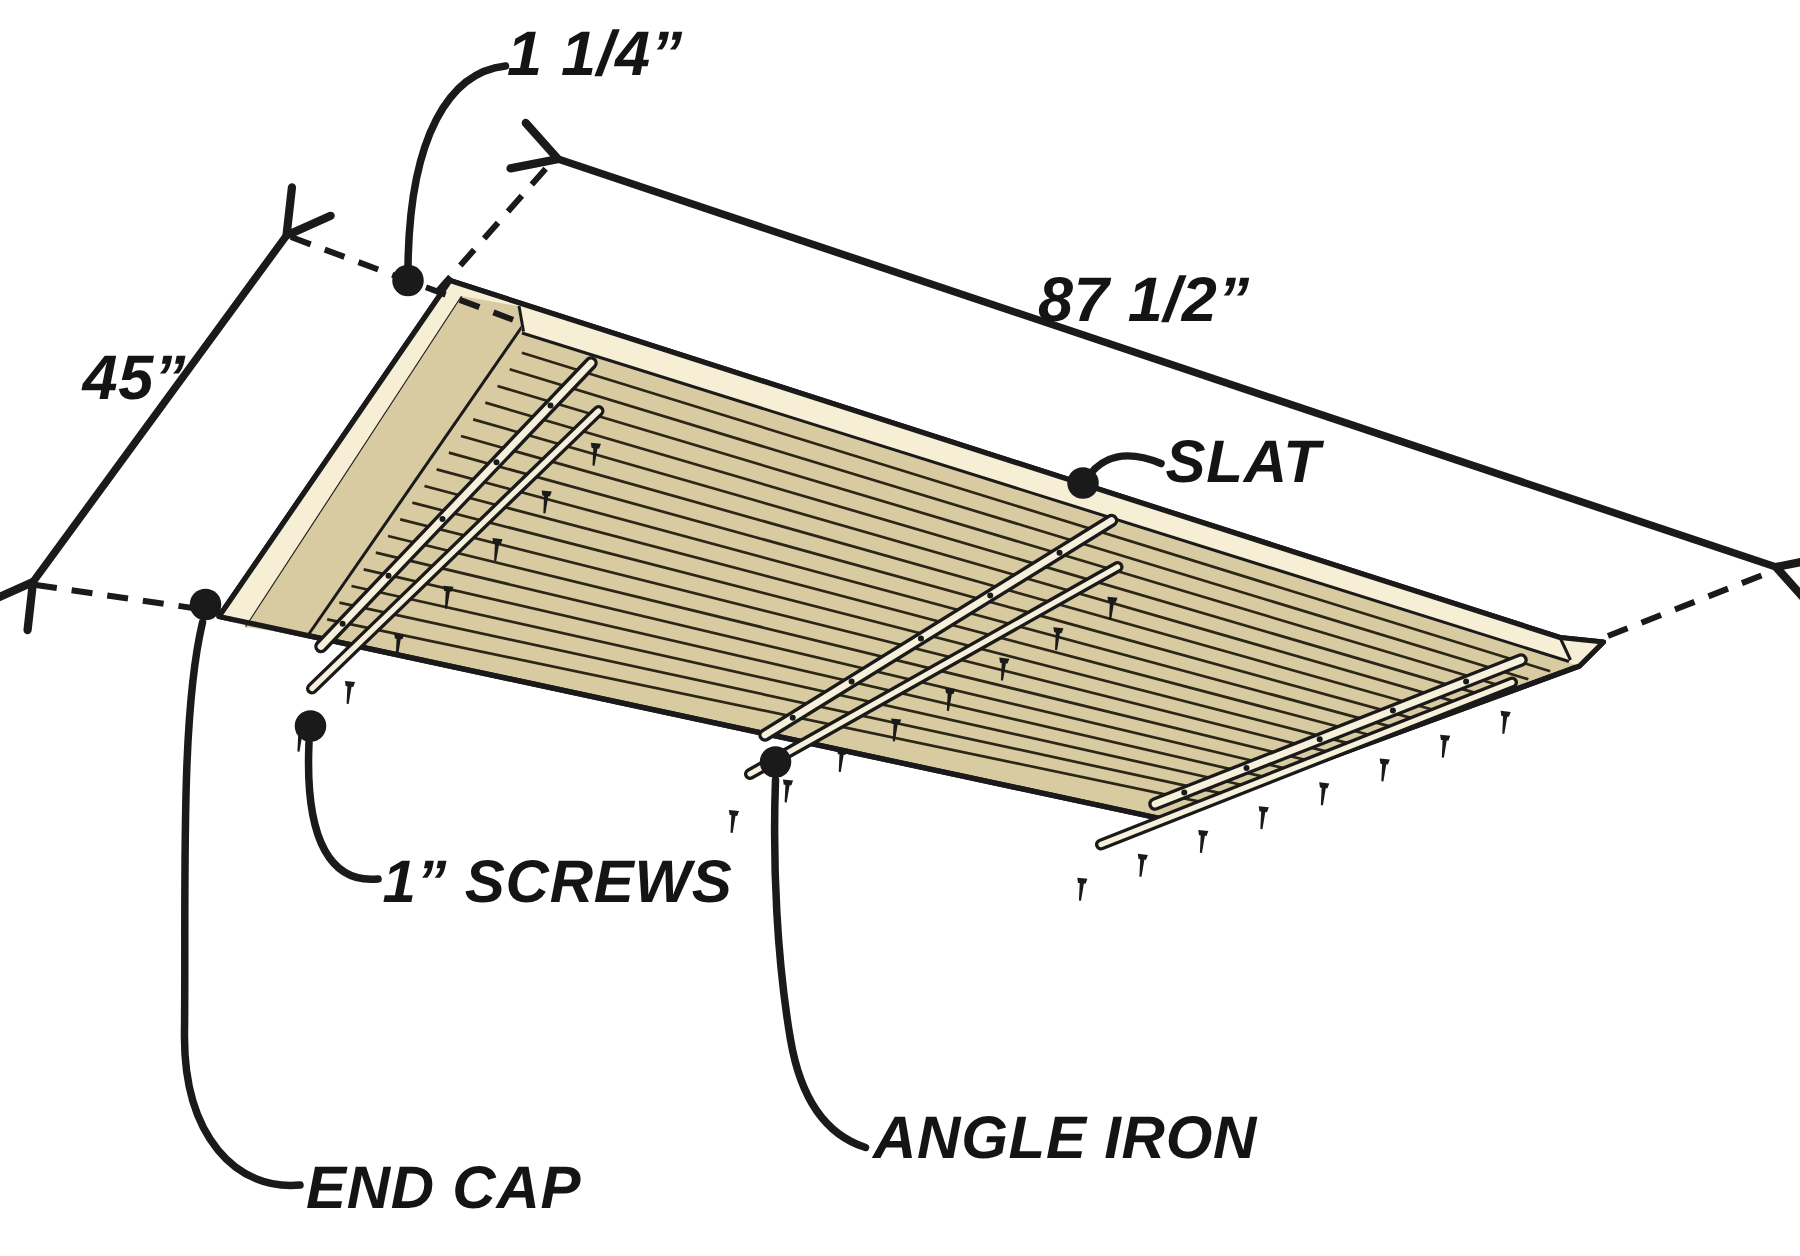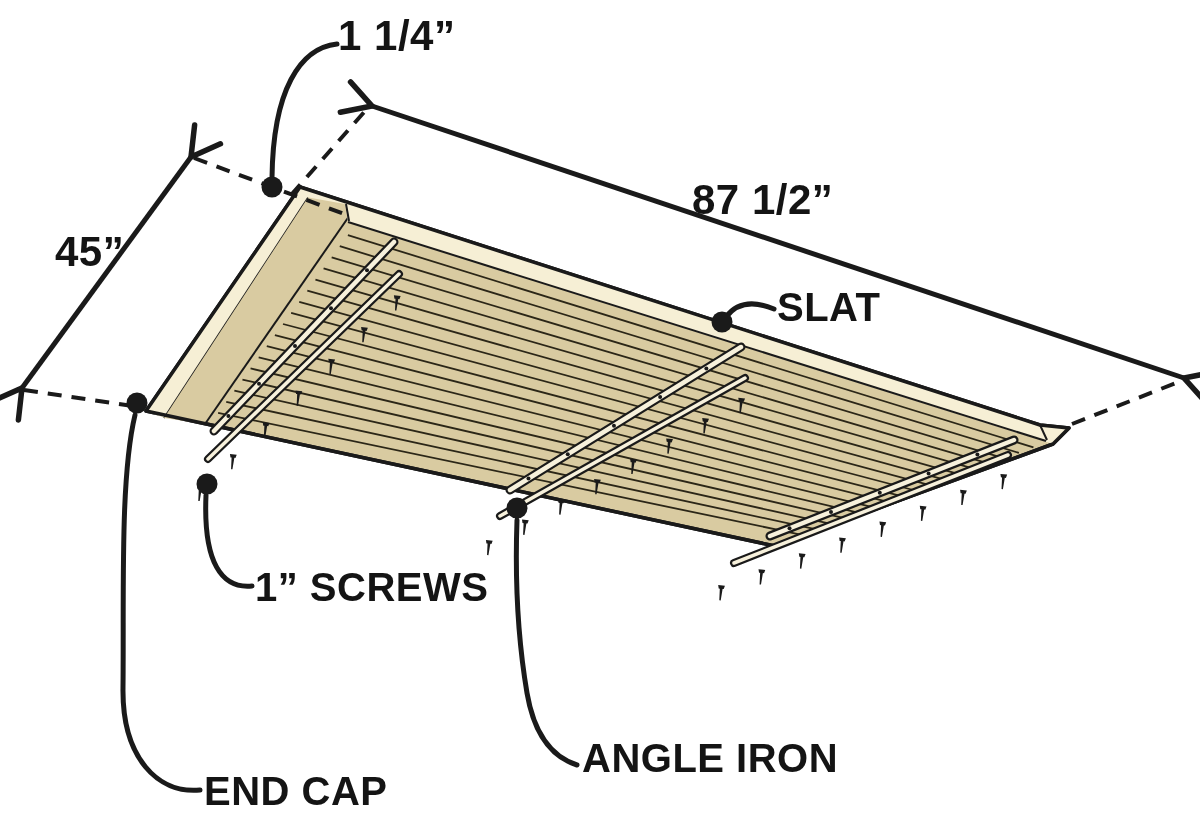--- a/index.html
+++ b/index.html
@@ -1,19 +1,19 @@
 <!DOCTYPE html>
 <html style="--background: #ffffff; --wood: #d9cba1; --wood-edge: #f6efd5; --line: #1a1a1a;"><head>
 <meta charset="utf-8">
 <style>
   :root{
     --background:#ffffff; --wood:#d9cba1; --wood-edge:#f6efd5; --line:#1a1a1a;
   }
   html,body{margin:0;padding:0;background:var(--background);}
-  .stage{width:1200px;height:837px;position:relative;background:var(--background);overflow:hidden;}
+  .stage{width:1200px;height:837px;position:relative;background:var(--background);overflow:hidden;font-style:italic;}
   svg{display:block;}
   .wood-fill{fill:var(--wood);}
   .edge-fill{fill:var(--wood-edge);}
   .no-fill{fill:none;}
   .ln{stroke:var(--line);}
   .slat-line{stroke:#2b2617;stroke-width:1.8;}
   .outline{stroke:var(--line);stroke-width:3.5;stroke-linejoin:round;}
   .thin{stroke-width:2;}
   .dash{stroke:var(--line);stroke-width:4;stroke-dasharray:14 10;fill:none;}
   .dim{stroke:var(--line);stroke-width:5;fill:none;}

